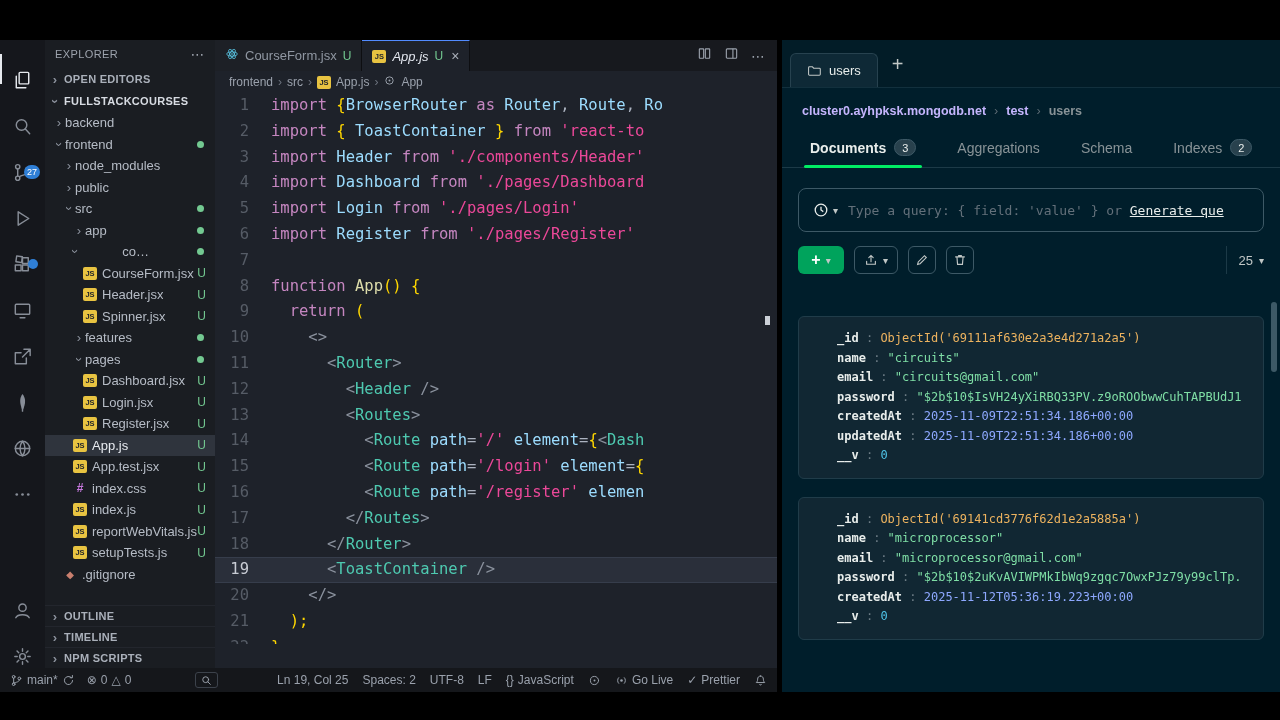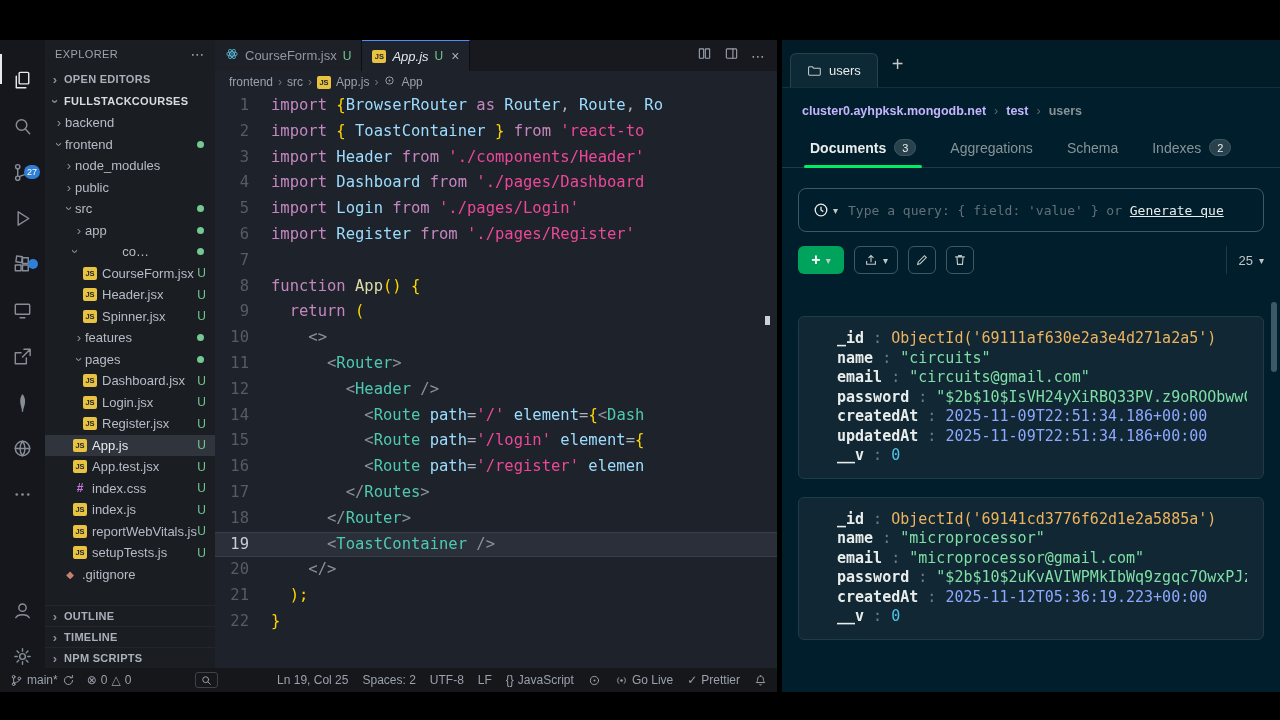--- a/index.html
+++ b/index.html
@@ -95,21 +95,21 @@
     border:1px solid #27424f; border-bottom:none; border-radius:6px 6px 0 0; color:#e8edeb; font-size:13px;
     align-self:flex-end; cursor:pointer; }
   .cs-tab svg { width:14px; height:14px; fill:none; stroke:#c1c7c6; stroke-width:1.2; }
   .cs-newtab { margin-left:14px; font-size:20px; color:#c1c7c6; cursor:pointer; line-height:1; }
 
   .cs-crumbs { display:flex; align-items:center; gap:8px; padding:16px 0 10px 20px; font-size:12.5px; font-weight:bold; }
   .bcc-link { color:#c4b5fd; cursor:pointer; }
   .bcc-sep { color:#5d6c75; font-weight:normal; }
   .bcc-cur { color:#889397; }
 
-  .cs-navtabs { display:flex; gap:2px; padding:0 12px; border-bottom:1px solid #1c3a47; height:40px;text-align:center; }
+  .cs-navtabs { display:flex; gap:9px; padding:0 12px; border-bottom:1px solid #1c3a47; height:40px;text-align:center; }
   .ntab { position:relative; display:flex; align-items:center; gap:8px; padding:0 16px; font-size:14px;
     color:#889397; cursor:pointer; }
   .ntab.active { color:#e8edeb; font-weight:bold; }
   .ntab.active::after { content:''; position:absolute; left:10px; right:10px; bottom:-1px; height:3px;
     background:#00ed64; border-radius:2px; }
   .nbadge { background:#28414d; border:1px solid #3d5966; color:#e8edeb; font-size:11px; font-weight:normal;
     padding:0 7px; height:17px; line-height:16px; border-radius:9px; }
 
   .cs-querybar { margin:20px 16px 0; height:44px; border:1px solid #3d5966; border-radius:8px;
     display:flex; align-items:center; gap:10px; padding:0 14px; background:#001e2b; }
@@ -125,21 +125,21 @@
   .btn svg { width:14px; height:14px; fill:none; stroke:currentColor; stroke-width:1.3; stroke-linecap:round; }
   .btn-add { width:46px; background:#00a35c; color:#fff; }
   .btn-add .plus { font-size:16px; font-weight:bold; line-height:1; }
   .btn-outline { border:1px solid #3d5966; color:#c1c7c6; padding:0 9px; }
   .btn-sq { width:28px; padding:0; }
   .pagesize { margin-left:auto; display:flex; align-items:center; gap:6px; font-size:13px; color:#c1c7c6;
     border-left:1px solid #1c3a47; padding-left:12px; height:28px; cursor:pointer; }
 
   .cs-doclist { margin:42px 16px 0; display:flex; flex-direction:column; gap:18px; }
   .dcard { background:#112733; border:1px solid #203c49; border-radius:6px; padding:12px 16px 12px 38px;
-    font-family:"DejaVu Sans Mono","Liberation Mono",monospace; font-size:15px; line-height:19.5px; overflow:hidden; }
+    font-family:"DejaVu Sans Mono","Liberation Mono",monospace; font-size:12px; line-height:19.5px; overflow:hidden; }
   .drow { white-space:nowrap; overflow:hidden; }
   .dkey { color:#e8edeb; font-weight:bold; }
   .dcolon { color:#6d7c85; }
   .v-objectid { color:#edb35f; }
   .v-string { color:#7fdfa6; }
   .v-date { color:#8ea8ff; }
   .v-number { color:#4fc3e8; }
   .cs-scroll { position:absolute; right:3px; top:262px; width:6px; height:70px; background:#3d5966; border-radius:3px; }
 </style>
 </head>
@@ -417,20 +417,21 @@
           <div class="cline"><span class="ln">3</span><span class="ct"><span class="tk-k">import </span><span class="tk-b">Header</span><span class="tk-k"> from </span><span class="tk-s">'./components/Header'</span></span></div>
           <div class="cline"><span class="ln">4</span><span class="ct"><span class="tk-k">import </span><span class="tk-b">Dashboard</span><span class="tk-k"> from </span><span class="tk-s">'./pages/Dashboard</span></span></div>
           <div class="cline"><span class="ln">5</span><span class="ct"><span class="tk-k">import </span><span class="tk-b">Login</span><span class="tk-k"> from </span><span class="tk-s">'./pages/Login'</span></span></div>
           <div class="cline"><span class="ln">6</span><span class="ct"><span class="tk-k">import </span><span class="tk-b">Register</span><span class="tk-k"> from </span><span class="tk-s">'./pages/Register'</span></span></div>
           <div class="cline"><span class="ln">7</span><span class="ct"></span></div>
           <div class="cline"><span class="ln">8</span><span class="ct"><span class="tk-k">function </span><span class="tk-f">App</span><span class="tk-y">() {</span></span></div>
           <div class="cline"><span class="ln">9</span><span class="ct"><span class="tk-w">  </span><span class="tk-k">return</span><span class="tk-y"> (</span></span></div>
           <div class="cline"><span class="ln">10</span><span class="ct"><span class="tk-w">    </span><span class="tk-g">&lt;&gt;</span></span></div>
           <div class="cline"><span class="ln">11</span><span class="ct"><span class="tk-w">      </span><span class="tk-g">&lt;</span><span class="tk-t">Router</span><span class="tk-g">&gt;</span></span></div>
           <div class="cline"><span class="ln">12</span><span class="ct"><span class="tk-w">        </span><span class="tk-g">&lt;</span><span class="tk-t">Header</span><span class="tk-g"> /&gt;</span></span></div>
+          <div class="cline"><span class="ln">13</span><span class="ct"><span class="tk-w">        </span><span class="tk-g">&lt;</span><span class="tk-t">Routes</span><span class="tk-g">&gt;</span></span></div>
           <div class="cline"><span class="ln">14</span><span class="ct"><span class="tk-w">          </span><span class="tk-g">&lt;</span><span class="tk-t">Route</span><span class="tk-w"> </span><span class="tk-b">path</span><span class="tk-w">=</span><span class="tk-s">'/'</span><span class="tk-w"> </span><span class="tk-b">element</span><span class="tk-w">=</span><span class="tk-y">{</span><span class="tk-g">&lt;</span><span class="tk-t">Dash</span></span></div>
           <div class="cline"><span class="ln">15</span><span class="ct"><span class="tk-w">          </span><span class="tk-g">&lt;</span><span class="tk-t">Route</span><span class="tk-w"> </span><span class="tk-b">path</span><span class="tk-w">=</span><span class="tk-s">'/login'</span><span class="tk-w"> </span><span class="tk-b">element</span><span class="tk-w">=</span><span class="tk-y">{</span></span></div>
           <div class="cline"><span class="ln">16</span><span class="ct"><span class="tk-w">          </span><span class="tk-g">&lt;</span><span class="tk-t">Route</span><span class="tk-w"> </span><span class="tk-b">path</span><span class="tk-w">=</span><span class="tk-s">'/register'</span><span class="tk-w"> </span><span class="tk-b">elemen</span></span></div>
           <div class="cline"><span class="ln">17</span><span class="ct"><span class="tk-w">        </span><span class="tk-g">&lt;/</span><span class="tk-t">Routes</span><span class="tk-g">&gt;</span></span></div>
           <div class="cline"><span class="ln">18</span><span class="ct"><span class="tk-w">      </span><span class="tk-g">&lt;/</span><span class="tk-t">Router</span><span class="tk-g">&gt;</span></span></div>
           <div class="cline cur"><span class="ln">19</span><span class="ct"><span class="tk-w">      </span><span class="tk-g">&lt;</span><span class="tk-t">ToastContainer</span><span class="tk-g"> /&gt;</span></span></div>
           <div class="cline"><span class="ln">20</span><span class="ct"><span class="tk-w">    </span><span class="tk-g">&lt;/&gt;</span></span></div>
           <div class="cline"><span class="ln">21</span><span class="ct"><span class="tk-w">  </span><span class="tk-y">);</span></span></div>
           <div class="cline"><span class="ln">22</span><span class="ct"><span class="tk-y">}</span></span></div>
         </div>

